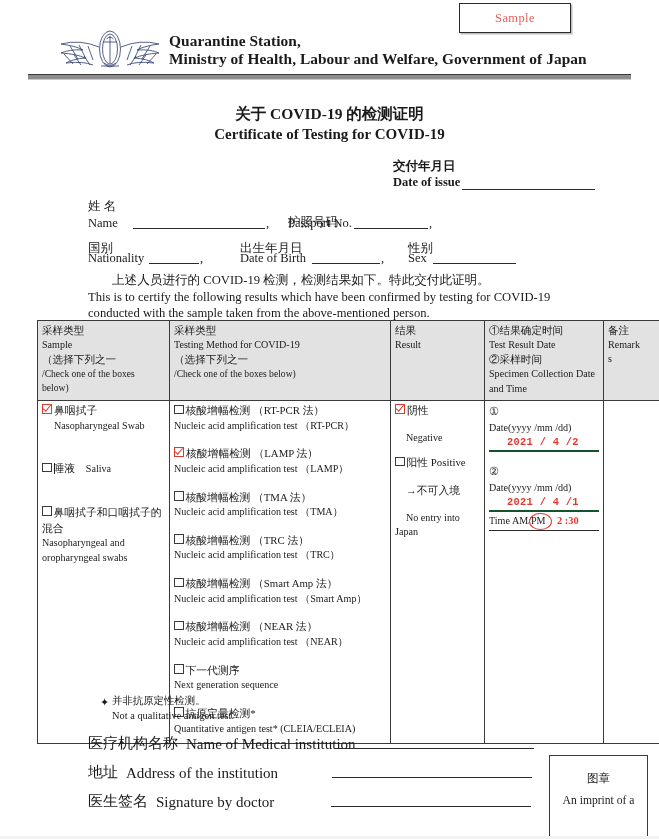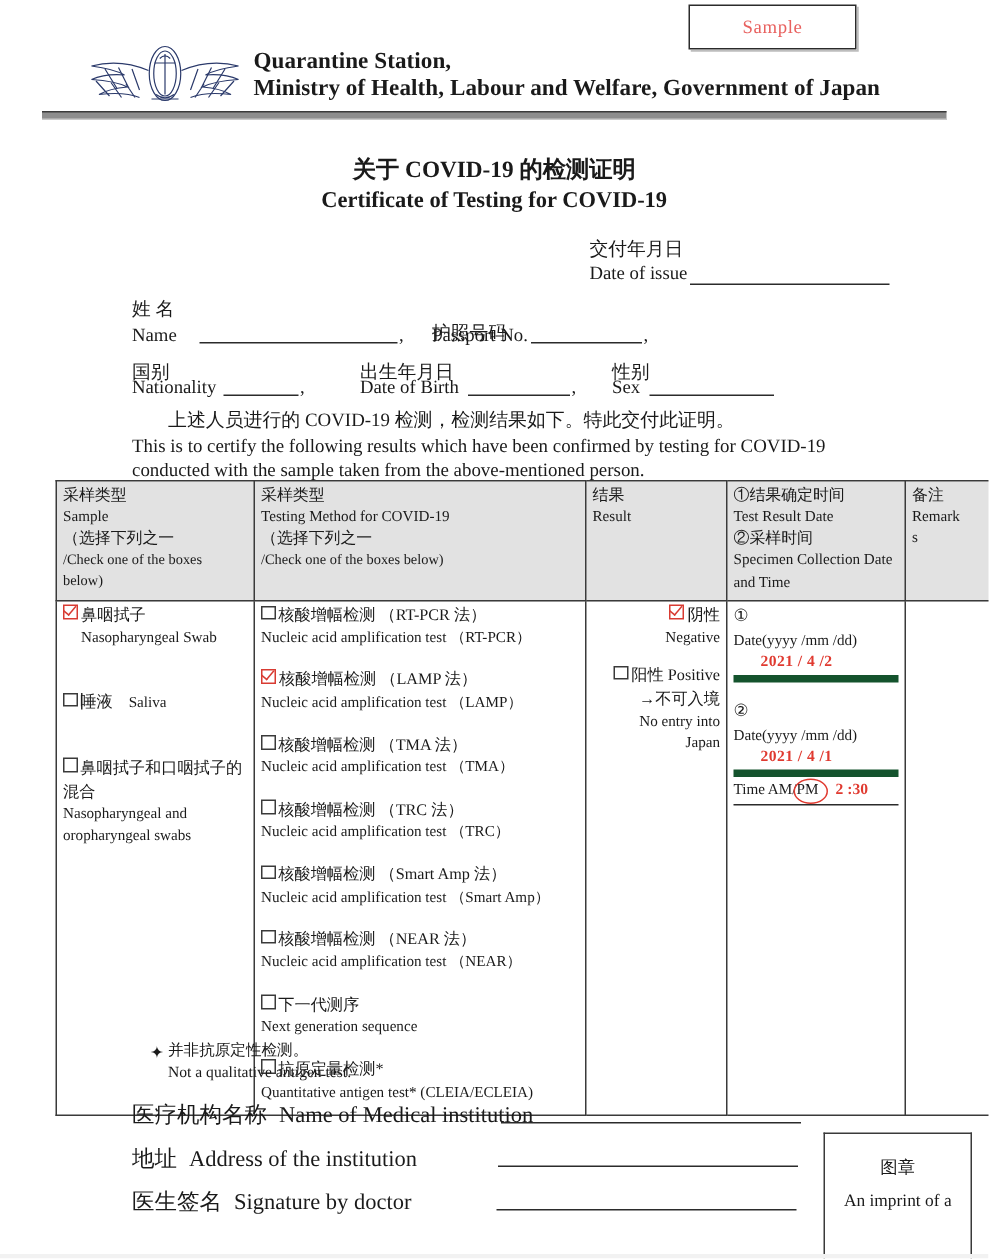--- a/index.html
+++ b/index.html
@@ -86,20 +86,21 @@
     font-weight: bold;
     line-height: 1.3;
   }
 
   
   .issue-block {
     position: absolute;
     left: 393px; top: 158px;
     font-size: 12.5px;
     line-height: 1.28;
+    font-weight: bold;
   }
   .issue-row {
     display: flex;
     align-items: flex-end;
   }
   .issue-en { white-space: nowrap; }
   .rule {
     display: inline-block;
     border-bottom: 1px solid #2b2b2b;
     height: 11px;
@@ -196,31 +197,32 @@
   }
   
   .cb-empty {
     display: inline-block;
     width: 7.5px; height: 7.5px;
     border: 1px solid #3a3a3a;
     margin-right: 2px;
   }
 
   
-  .res-block { margin-bottom: 10px; text-align: right; }
-  .res-sub { padding-left: 11px; }
+  .res-block { margin-bottom: 10px; }
+  .res-sub { padding-left: 11px; margin-top: 12px; }
 
   
   .dt-num { font-size: 11.2px; line-height: 1.5; }
   .dt-lbl { font-size: 10.1px; line-height: 1.5; }
   .dt-fill-row {
     position: relative;
     height: 15px;
-    border-bottom: 5px solid #14532d;
+    border-bottom: 2px solid #14532d;
     margin-bottom: 2px;
+    font-family: Liberation Mono, monospace;
   }
   .dt-hand {
     position: absolute;
     left: 18px; top: 1px;
     color: #e03a30;
     font-weight: bold;
     font-size: 10.4px;
     letter-spacing: .3px;
   }
   .dt-gap { height: 9px; }

